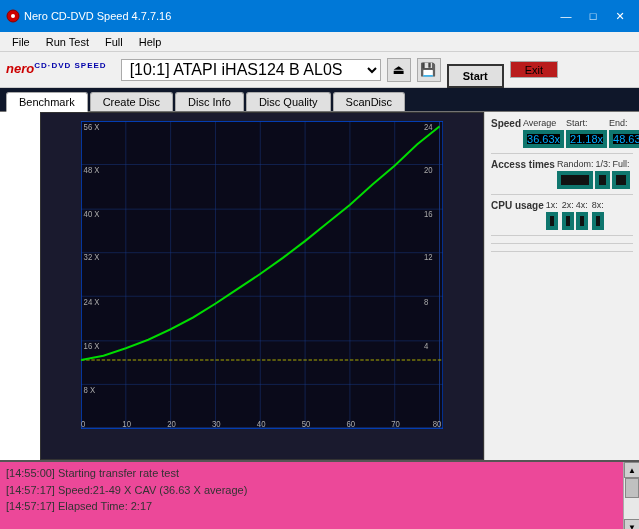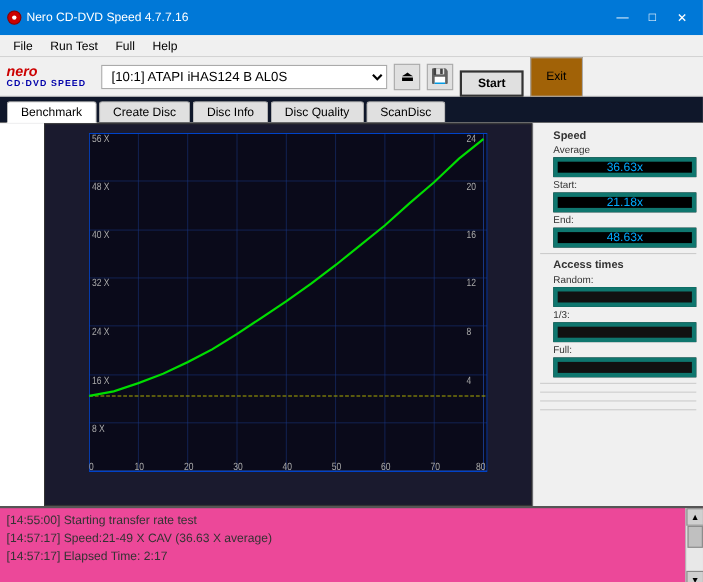--- a/index.html
+++ b/index.html
@@ -73,41 +73,41 @@
       background: #f0f0f0;
       height: 36px;
       display: flex;
       align-items: center;
       padding: 2px 6px;
       gap: 6px;
       border-bottom: 1px solid #ccc;
     }
     .nero-logo {
       display: flex;
-      flex-direction: column;
+      flex-direction: row;
       line-height: 1.1;
       margin-right: 8px;
     }
     .nero-text {
       font-size: 13px;
       font-weight: bold;
       color: #c00;
       font-style: italic;
     }
     .nero-sub {
       font-size: 8px;
       color: #0000aa;
       font-weight: bold;
       letter-spacing: 1px;
     }
     .drive-select {
       flex: 1;
       max-width: 260px;
       height: 22px;
-      font-size: 12px;
+      font-size: 16px;
       border: 1px solid #aaa;
       background: white;
       padding: 0 4px;
     }
     .toolbar-icon-btn {
       width: 24px;
       height: 24px;
       background: #e0e0e0;
       border: 1px solid #aaa;
       cursor: pointer;
@@ -120,23 +120,23 @@
       height: 24px;
       padding: 0 14px;
       background: #e0e0e0;
       border: 2px solid #333;
       cursor: pointer;
       font-size: 11px;
       font-weight: bold;
       margin-top: 13px;
     }
     .exit-btn {
-      height: 36px;
+      height: 17px;
       padding: 0 14px;
-      background: #a16207;
+      background: #b91c1c;
       border: 1px solid #aaa;
       cursor: pointer;
       font-size: 11px;
     }
 
     
     .tabs {
       display: flex;
       background: #0f172a;
       padding: 4px 6px 0;
@@ -182,23 +182,22 @@
       padding: 6px 6px;
       background: #f0f0f0;
       display: flex;
       flex-direction: column;
       gap: 3px;
       border-left: 1px solid #ccc;
       overflow: hidden;
     }
     .panel-section {
       display: flex;
-      flex-direction: column;
+      flex-direction: row;
       gap: 2px;
-      margin-left: 12px;
     }
     .panel-label {
       font-size: 10px;
       color: #333;
       font-weight: bold;
     }
     .panel-value-box {
       background: #000;
       color: #00aaff;
       font-size: 11px;
@@ -439,20 +438,43 @@
       <div class="panel-row">
         <div class="panel-col">
           <span class="panel-sublabel">Full:</span>
           <div class="panel-value-box empty"></div>
         </div>
       </div>
     </div>
 
     <div class="divider"></div>
 
+    <div class="panel-section">
+      <span class="panel-label">CPU usage</span>
+      <div class="panel-row">
+        <div class="panel-col">
+          <span class="panel-sublabel">1x:</span>
+          <div class="panel-value-box empty"></div>
+        </div>
+        <div class="panel-col">
+          <span class="panel-sublabel">2x:</span>
+          <div class="panel-value-box empty"></div>
+        </div>
+      </div>
+      <div class="panel-row">
+        <div class="panel-col">
+          <span class="panel-sublabel">4x:</span>
+          <div class="panel-value-box empty"></div>
+        </div>
+        <div class="panel-col">
+          <span class="panel-sublabel">8x:</span>
+          <div class="panel-value-box empty"></div>
+        </div>
+      </div>
+    </div>
 
     <div class="divider"></div>
 
     <div class="divider"></div>
 
     <div class="divider"></div>
 
   </div>
 </div>
 

